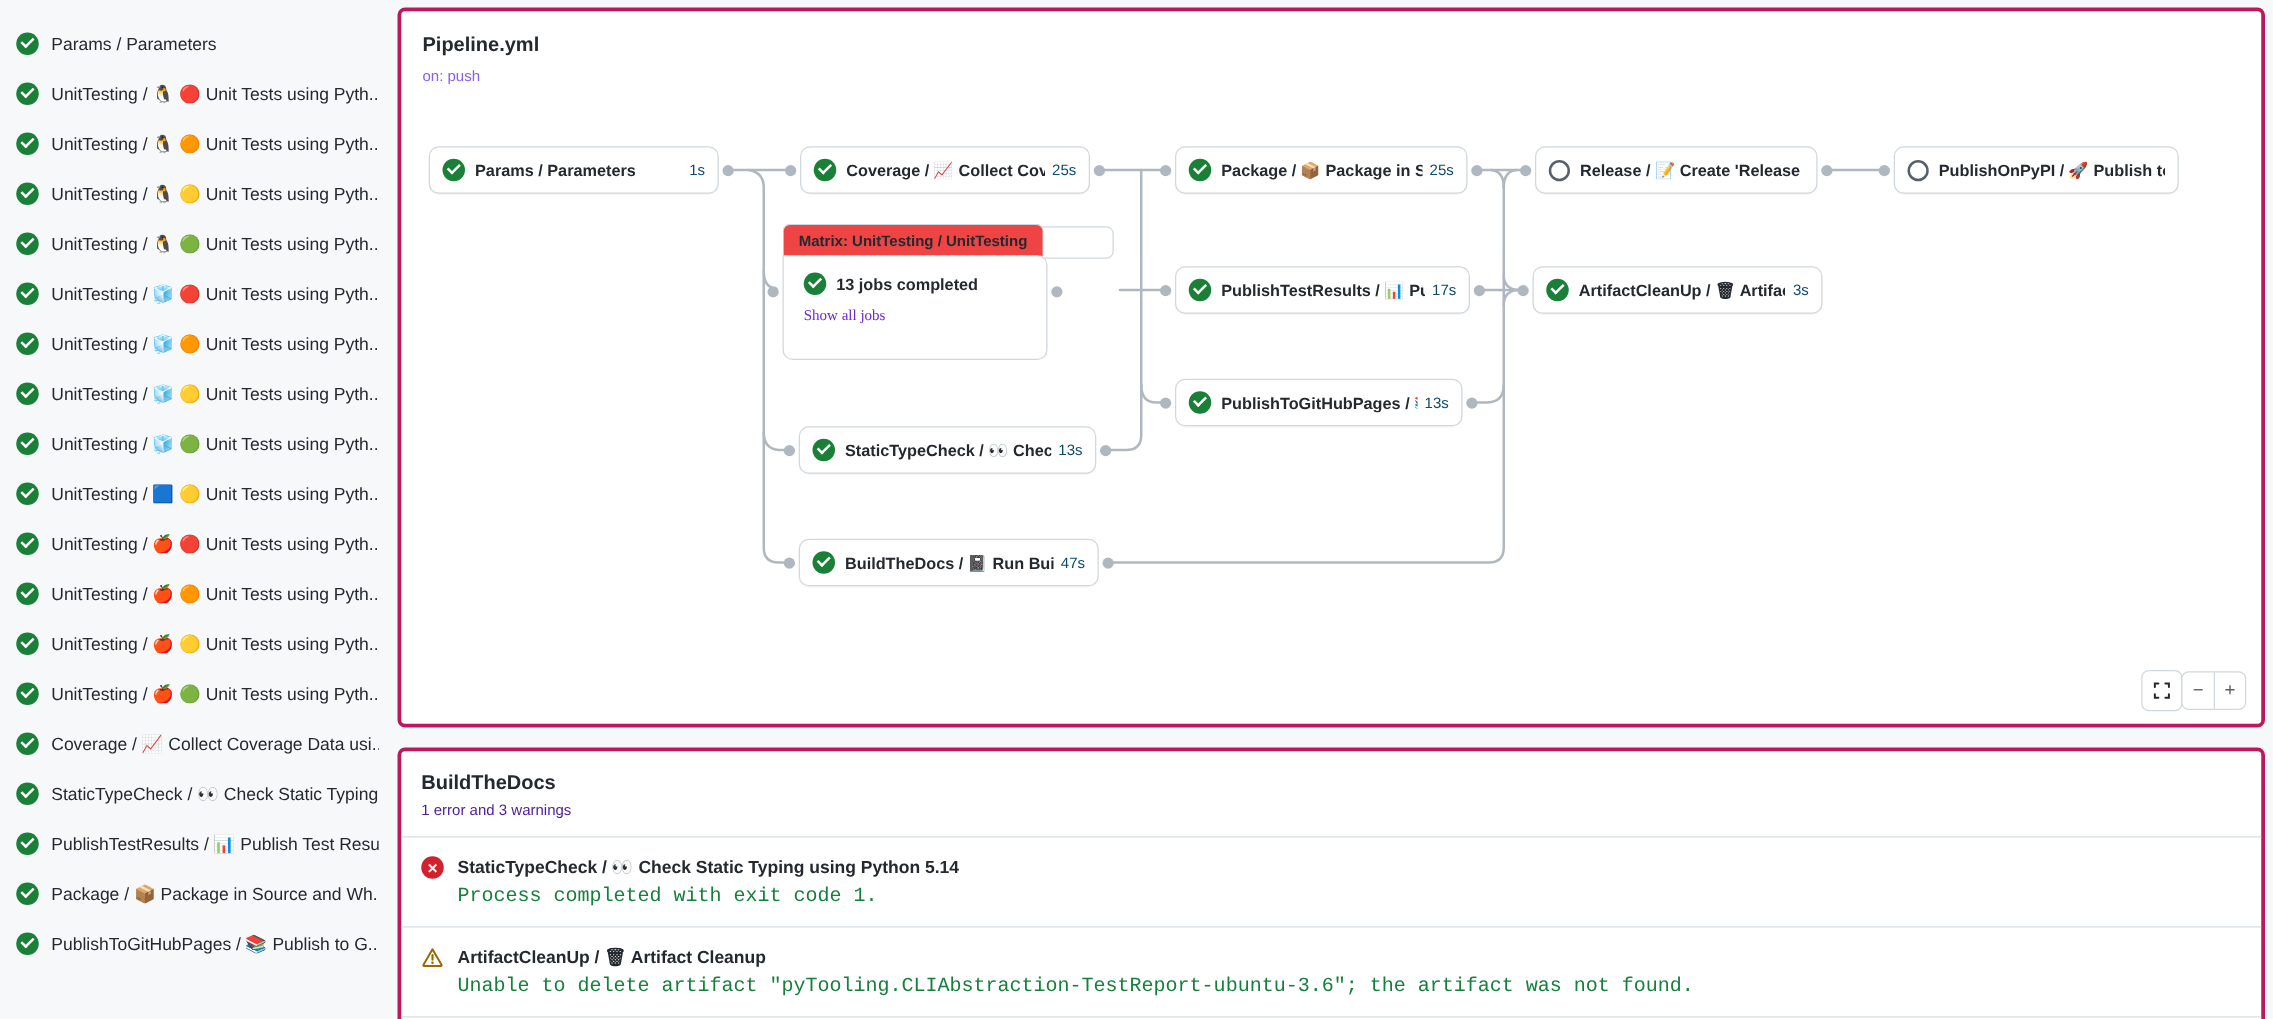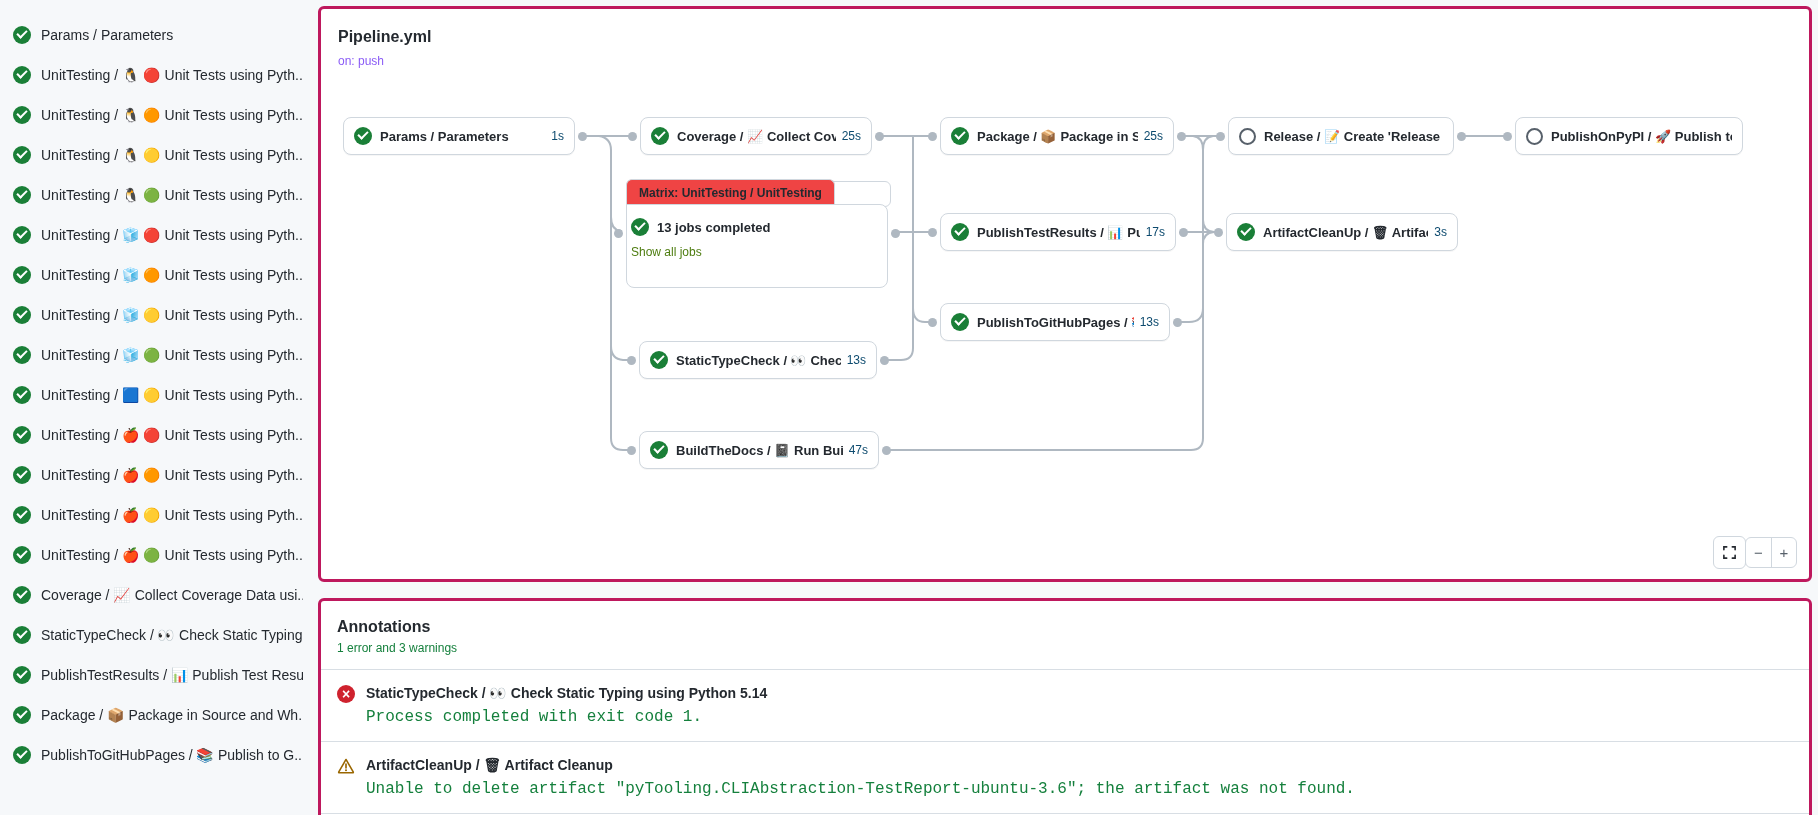--- a/index.html
+++ b/index.html
@@ -39,40 +39,40 @@
   .ndur { margin-left:auto; padding-left:6px; font-size:12px; font-weight:400; color:#0c4a6e; flex:none; }
   .dot { position:absolute; width:9px; height:9px; border-radius:50%; background:#afb8c1; top:50%; margin-top:-4.5px; z-index:3; }
   .dot-l { left:-13px; } .dot-r { right:-13px; }
 
   
   .matrix-stack { position:absolute; left:500px; top:172px; width:70px; height:26px; background:#fff;
     border:1px solid #d0d7de; border-radius:6px; z-index:1; }
   .matrix-tab { position:absolute; left:305px; top:170px; height:26px; background:#ef4444; border:1px solid #d0d7de;
     border-bottom:none; border-radius:6px 6px 0 0; padding:0 12px; display:flex; align-items:center;
     font-size:12px; font-weight:600; z-index:2; }
-  .matrix-body { position:absolute; left:305px; top:195px; width:262px; height:84px; background:#fff;
-    border:1px solid #d0d7de; border-radius:0 8px 8px 8px; z-index:2; padding:13px 4px; }
+  .matrix-body { position:absolute; left:305px; top:195px; width:212px; height:84px; background:#fff;
+    border:1px solid #d0d7de; border-radius:0 8px 8px 8px; z-index:2; padding:13px 16px; }
   .matrix-body .dot { top:24px; margin-top:0; }
   .matrix-row { display:flex; align-items:center; font-size:13px; font-weight:600; }
   .matrix-row span:last-child { margin-left:8px; }
-  .matrix-link { display:block; margin-top:9px; font-size:12px; color:#4d7c0f; font-weight:400; cursor:pointer; }
+  .matrix-link { display:block; margin-top:9px; font-size:12px; color:#6d28d9; font-weight:400; cursor:pointer;font-family:Liberation Serif, serif; }
 
   
   .fs-btn { position:absolute; right:63px; bottom:10px; width:33px; height:33px; background:#fff;
     border:1px solid #d0d7de; border-radius:6px; display:flex; align-items:center; justify-content:center; cursor:pointer; }
   .zoom-group { position:absolute; right:12px; bottom:11px; height:31px; background:#fff;
     border:1px solid #d0d7de; border-radius:6px; display:flex; }
   .zoom-btn { width:25px; display:flex; align-items:center; justify-content:center; font-size:15px;
     color:#57606a; cursor:pointer; }
   .zoom-btn + .zoom-btn { border-left:1px solid #d0d7de; }
 
   
   .ann-head { padding:17px 16px 14px 16px; border-bottom:1px solid #d8dee4; }
   .ann-title { font-size:16px; font-weight:700; }
-  .ann-sub { font-size:12px; color:#15803d; margin-top:5px; }
+  .ann-sub { font-size:12px; color:#4c1d95; margin-top:5px; }
   .ann-item { display:flex; gap:11px; padding:15px 16px; border-bottom:1px solid #d8dee4; }
   .ann-item-title { font-size:14px; font-weight:600; cursor:pointer; }
   .ann-msg { font-family:Liberation Mono, monospace; font-size:16px; margin-top:7px; color:#15803d; }
   .warn-svg { flex:none; }
 </style>
 </head>
 <body>
 
 <div class="sidebar">
   <div class="side-item">
@@ -266,21 +266,21 @@
     </svg>
   </div>
   <div class="zoom-group">
     <div class="zoom-btn">−</div>
     <div class="zoom-btn">+</div>
   </div>
 </div>
 
 <div class="panel ann-panel">
   <div class="ann-head">
-    <div class="ann-title">Annotations</div>
+    <div class="ann-title">BuildTheDocs</div>
     <div class="ann-sub">1 error and 3 warnings</div>
   </div>
 
   <div class="ann-item">
     <span class="st-err"></span>
     <div class="ann-text">
       <div class="ann-item-title">StaticTypeCheck / 👀 Check Static Typing using Python 5.14</div>
       <div class="ann-msg">Process completed with exit code 1.</div>
     </div>
   </div>

